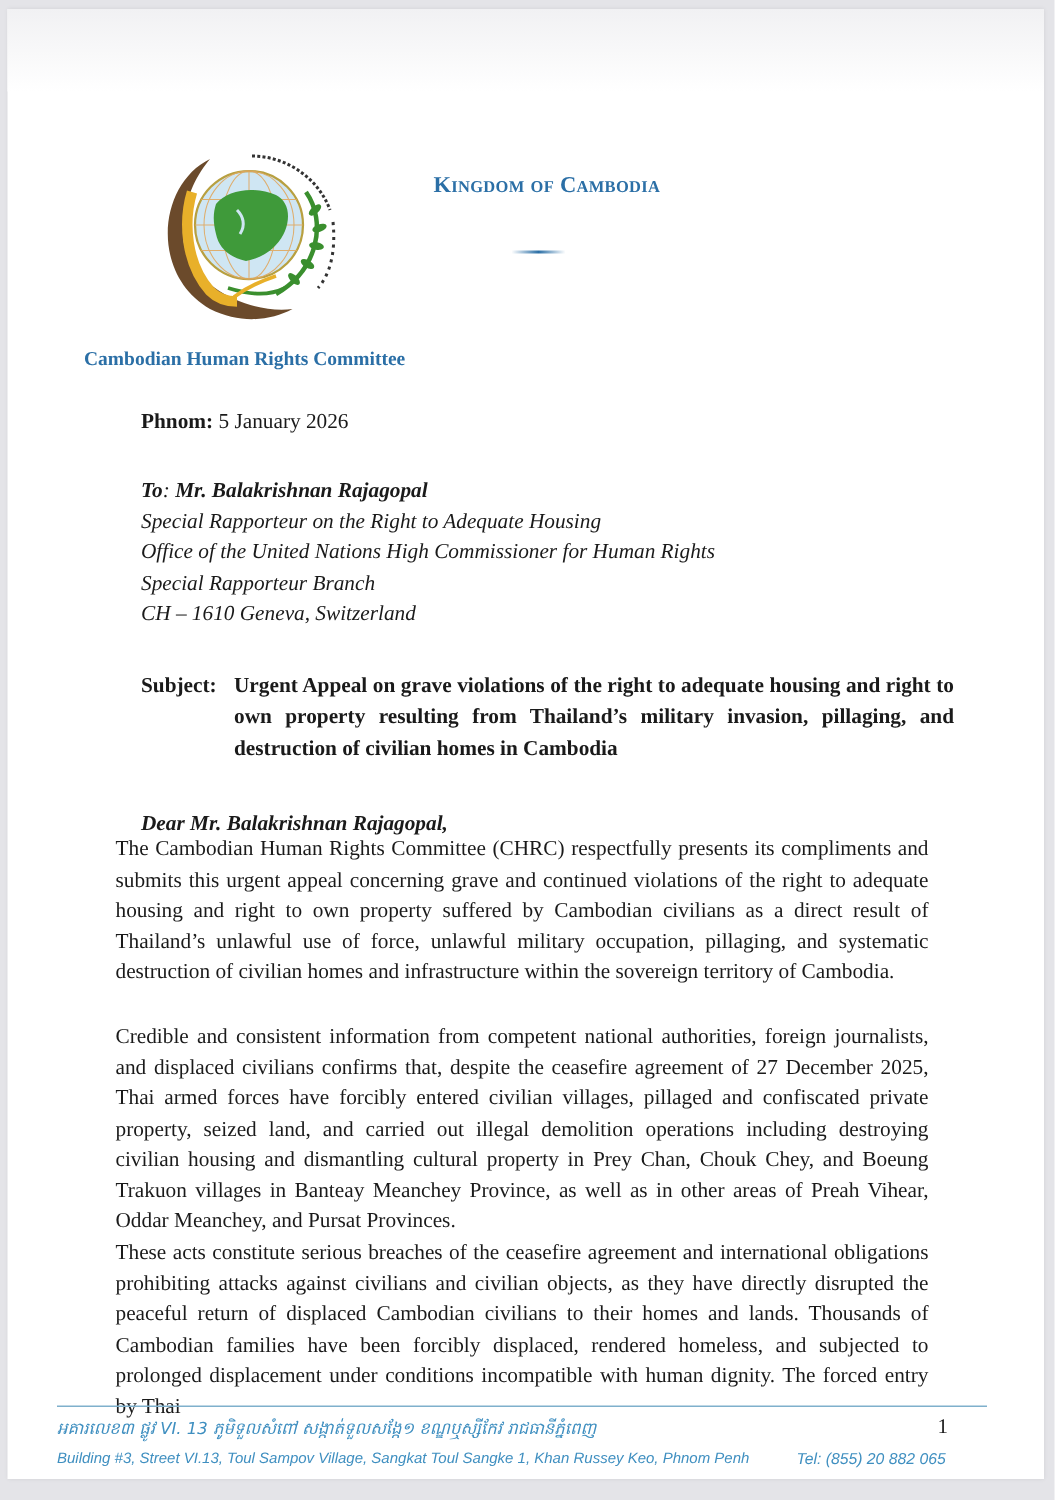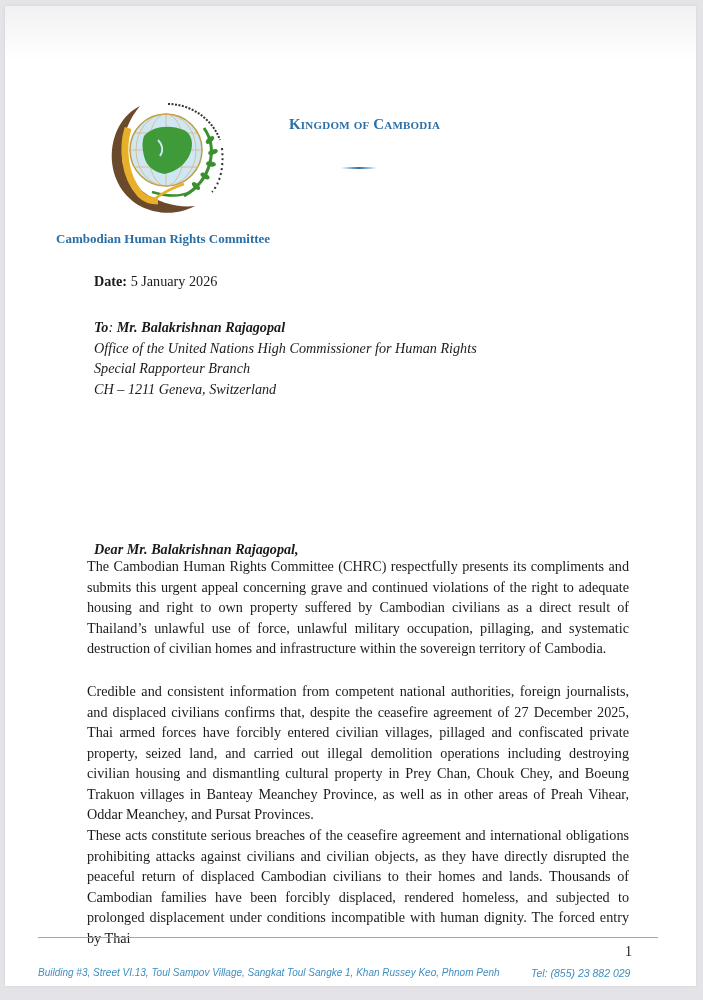--- a/index.html
+++ b/index.html
@@ -34,21 +34,21 @@
       position: absolute; left: 51px; top: 225px;
       color: #2b6fa6; font-weight: bold; font-size: 13px;
     }
     .body-text { color: #1a1a1a; font-size: 14.2px; }
     .date { position: absolute; left: 89px; top: 267px; }
     .to-block { position: absolute; left: 89px; top: 311px; line-height: 20.5px; font-style: italic; }
     .subject { position: absolute; left: 89px; top: 441px; width: 542px; line-height: 21px; font-weight: bold; }
     .subject .lbl { position: absolute; left: 0; top: 0; }
     .subject .txt { margin-left: 62px; text-align: justify; display: block; }
     .salutation { position: absolute; left: 89px; top: 535px; font-weight: bold; font-style: italic; }
-    .para { position: absolute; left: 82px; width: 542px; line-height: 20.5px; text-align: justify; margin: 0; }
+    .para { position: absolute; left: 72px; width: 542px; line-height: 20.5px; text-align: justify; margin: 0; }
     .p1 { top: 550px; }
     .p2 { top: 675px; }
     .p3 { top: 819px; }
     .footer-rule {
       position: absolute; left: 33px; top: 931px; width: 620px; height: 1px; background: #7fb0cc;
     }
     .footer-km {
       position: absolute; left: 33px; top: 939px; color: #3f8fc0; font-style: italic;
       font-family: "DejaVu Sans", sans-serif; font-size: 11px;
     }
@@ -105,33 +105,39 @@
     <path d="M122 60 C124 80 120 95 112 104" stroke="#333" stroke-width="2" stroke-dasharray="2 3" fill="none"></path>
   </svg>
 
   <div class="kingdom">
     <div>Kingdom of Cambodia</div>
   </div>
   <div class="ornament"></div>
 
   <div class="org">Cambodian Human Rights Committee</div>
 
-  <div class="date body-text"><b>Date:</b><span> 5 January 2026</span></div>
+  <div class="date body-text"><b>Phnom:</b><span> 5 January 2026</span></div>
 
   <div class="to-block body-text">
     <div><b>To</b>: <b>Mr. Balakrishnan Rajagopal</b></div>
+    <div>Special Rapporteur on the Right to Adequate Housing</div>
     <div>Office of the United Nations High Commissioner for Human Rights</div>
     <div>Special Rapporteur Branch</div>
-    <div>CH – 1211 Geneva, Switzerland</div>
+    <div>CH – 1610 Geneva, Switzerland</div>
   </div>
 
+  <div class="subject body-text">
+    <span class="lbl">Subject:</span>
+    <span class="txt">Urgent Appeal on grave violations of the right to adequate housing and right to own property resulting from Thailand’s military invasion, pillaging, and destruction of civilian homes in Cambodia</span>
+  </div>
 
   <div class="salutation body-text">Dear Mr. Balakrishnan Rajagopal,</div>
 
   <p class="para p1 body-text">The Cambodian Human Rights Committee (CHRC) respectfully presents its compliments and submits this urgent appeal concerning grave and continued violations of the right to adequate housing and right to own property suffered by Cambodian civilians as a direct result of Thailand’s unlawful use of force, unlawful military occupation, pillaging, and systematic destruction of civilian homes and infrastructure within the sovereign territory of Cambodia.</p>
   <p class="para p2 body-text">Credible and consistent information from competent national authorities, foreign journalists, and displaced civilians confirms that, despite the ceasefire agreement of 27 December 2025, Thai armed forces have forcibly entered civilian villages, pillaged and confiscated private property, seized land, and carried out illegal demolition operations including destroying civilian housing and dismantling cultural property in Prey Chan, Chouk Chey, and Boeung Trakuon villages in Banteay Meanchey Province, as well as in other areas of Preah Vihear, Oddar Meanchey, and Pursat Provinces.</p>
   <p class="para p3 body-text">These acts constitute serious breaches of the ceasefire agreement and international obligations prohibiting attacks against civilians and civilian objects, as they have directly disrupted the peaceful return of displaced Cambodian civilians to their homes and lands. Thousands of Cambodian families have been forcibly displaced, rendered homeless, and subjected to prolonged displacement under conditions incompatible with human dignity. The forced entry by Thai</p>
 
   <div class="footer-rule"></div>
+  <div class="footer-km">អគារលេខ៣ ផ្លូវ VI. 13 ភូមិទួលសំពៅ សង្កាត់ទួលសង្កែ១ ខណ្ឌឬស្សីកែវ រាជធានីភ្នំពេញ</div>
   <div class="page-num">1</div>
   <div class="footer-en">Building #3, Street VI.13, Toul Sampov Village, Sangkat Toul Sangke 1, Khan Russey Keo, Phnom Penh</div>
-  <div class="footer-tel">Tel: (855) 23 882 029</div>
+  <div class="footer-tel">Tel: (855) 20 882 065</div>
 </div>
 
 </body></html>

